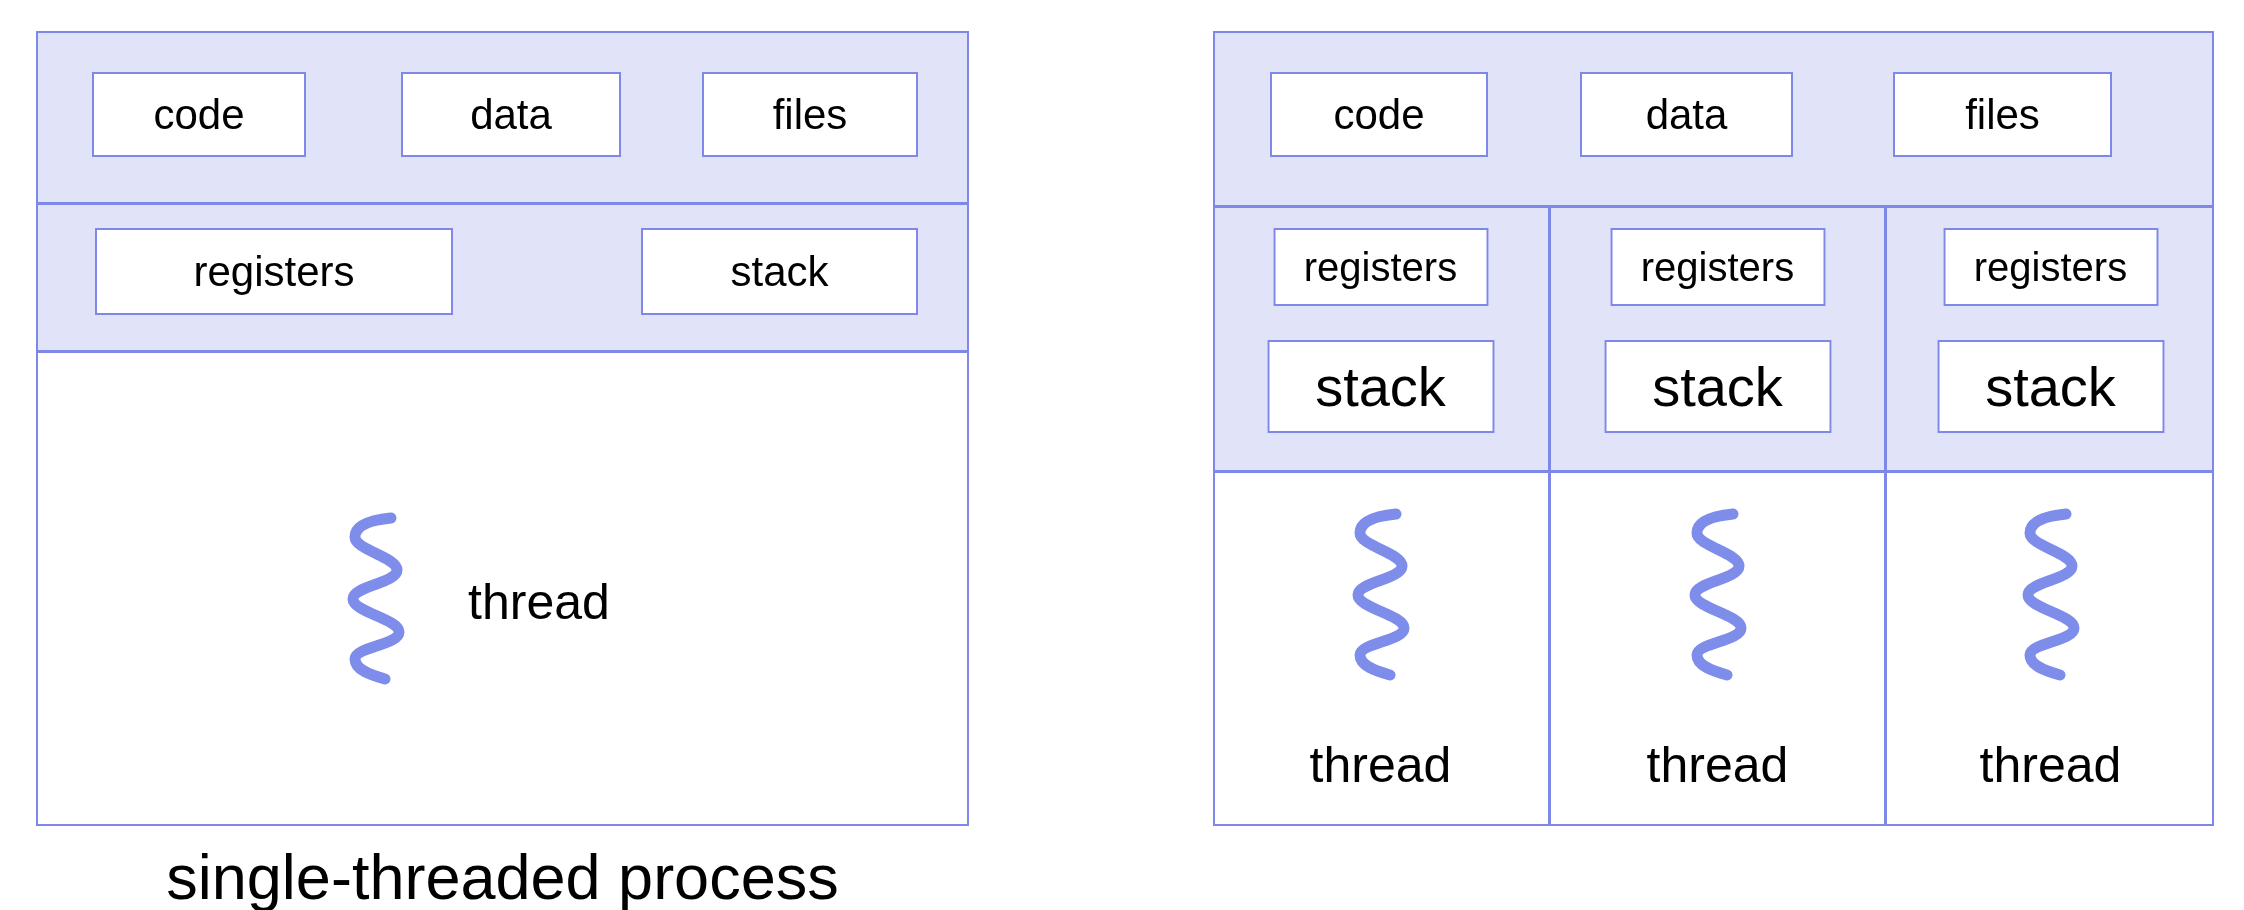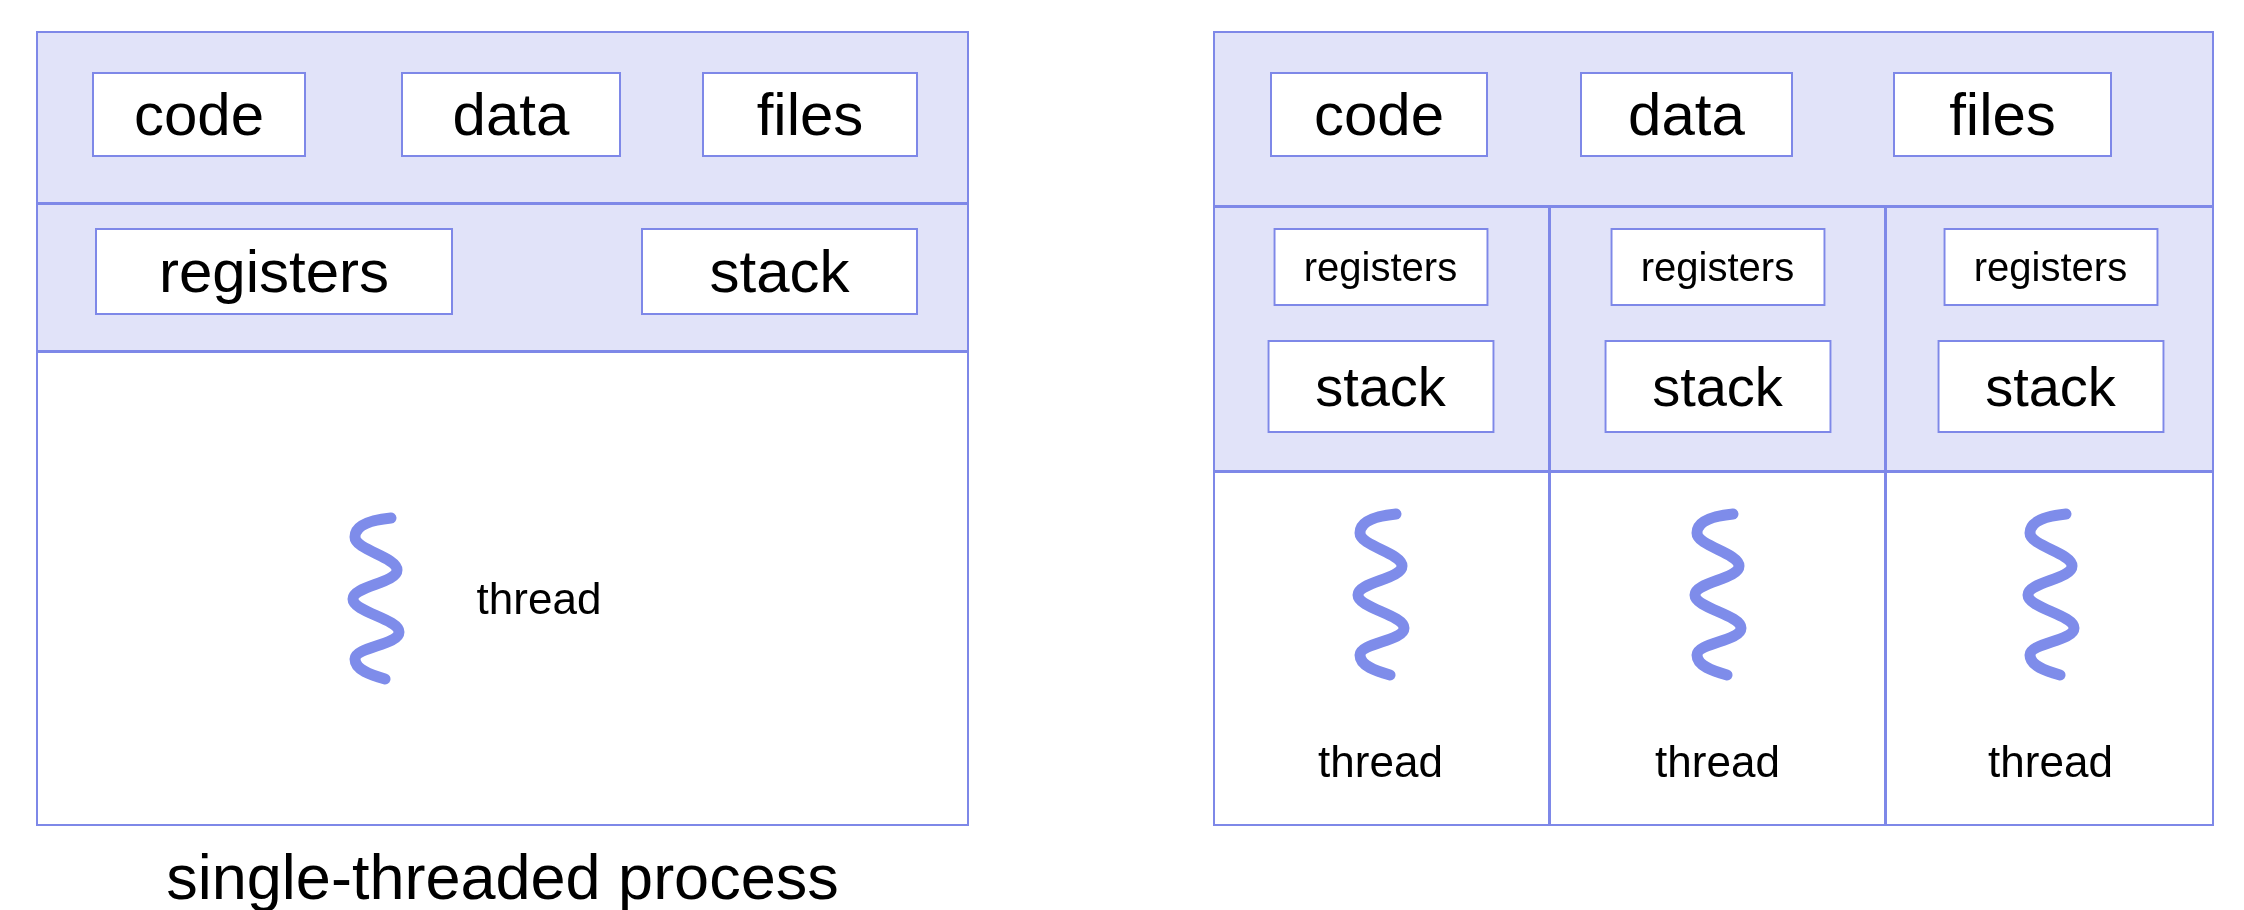--- a/index.html
+++ b/index.html
@@ -23,31 +23,31 @@
   .outer{position:absolute;inset:0;border:2px solid var(--border);box-sizing:border-box;}
   .band{position:absolute;left:2px;right:2px;background:var(--fill);box-sizing:border-box;border-bottom:3px solid var(--border);}
   #left-diagram .band1{top:2px;height:172px;}
   #left-diagram .band2{top:174px;height:148px;}
   #right-diagram .band1{top:2px;height:175px;}
   #right-diagram .band2{top:177px;height:265px;}
   .vdivider{position:absolute;top:177px;bottom:2px;width:3px;background:var(--border);}
   .wbox{
     position:absolute;background:#ffffff;border:2px solid var(--border);
     box-sizing:border-box;display:flex;align-items:center;justify-content:center;
-    font-size:60px;line-height:1;color:var(--text);
+    font-size:42px;line-height:1;color:var(--text);
   }
   .col{position:absolute;top:177px;bottom:2px;}
   .col .wbox{left:50%;transform:translateX(-50%);}
   .col .reg{width:215px;height:78px;top:20px;font-size:40px;}
   .col .stk{width:227px;height:93px;top:132px;font-size:56px;}
   .squiggle{position:absolute;width:64px;height:176px;}
   #left-diagram .squiggle{left:308px;top:481px;}
   .col .squiggle{left:50%;transform:translateX(-50%);top:300px;}
   .thread-label{
-    position:absolute;font-size:44px;line-height:1;text-align:center;color:var(--text);
+    position:absolute;font-size:50px;line-height:1;text-align:center;color:var(--text);
   }
   #left-diagram .thread-label{left:393px;top:546px;width:220px;}
   .col .thread-label{left:0;right:0;top:532px;}
   .caption{
     position:absolute;left:0;right:0;top:812px;
     text-align:center;font-size:63px;line-height:1.1;color:var(--text);
     white-space:nowrap;
   }
 </style>
 </head>

